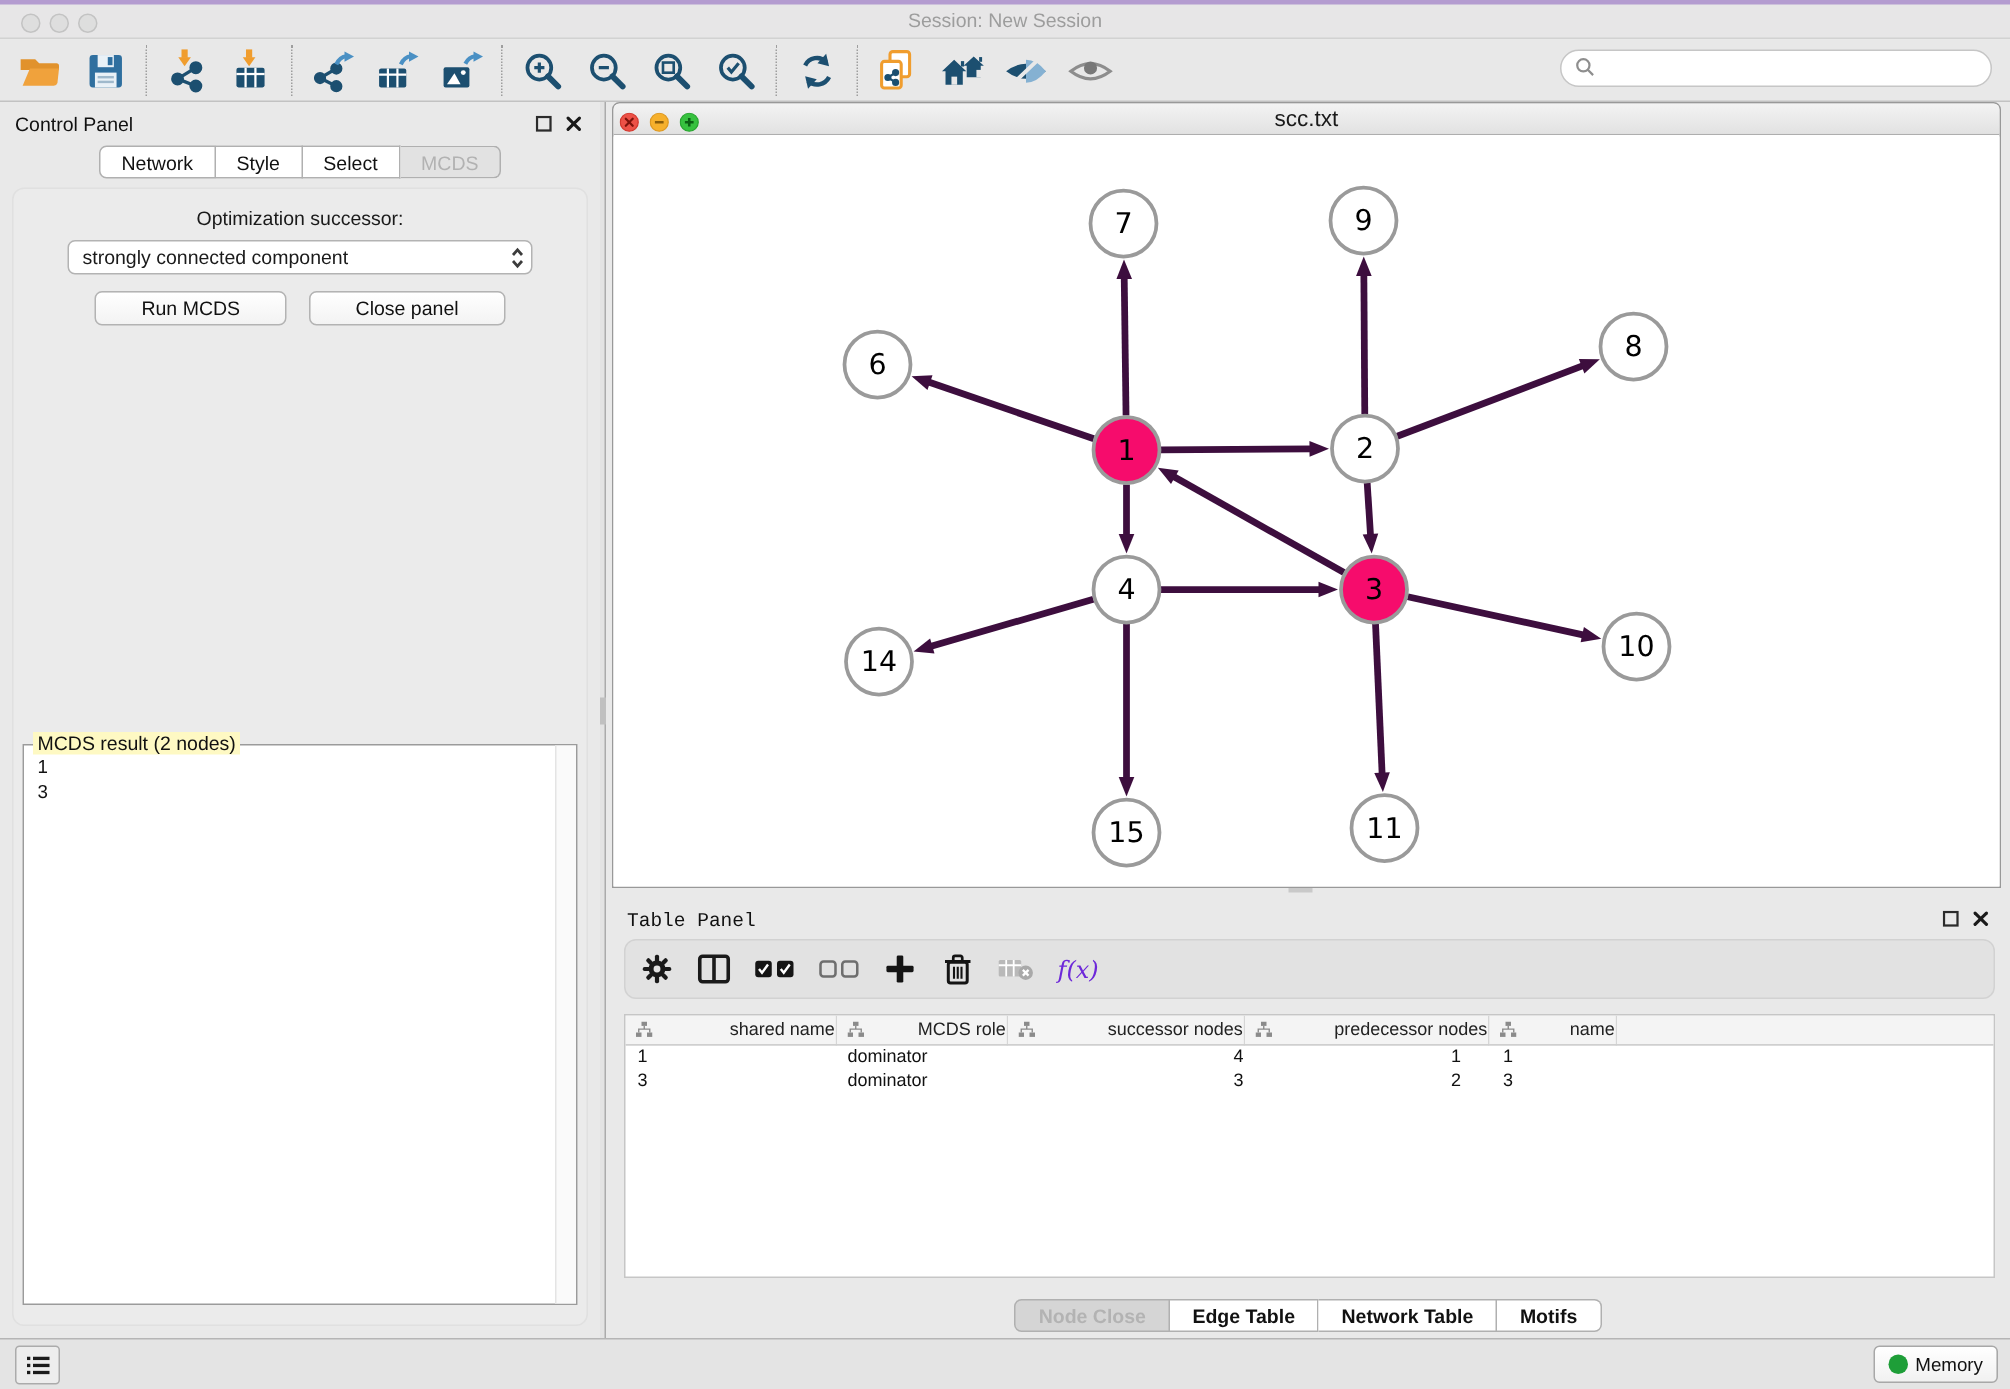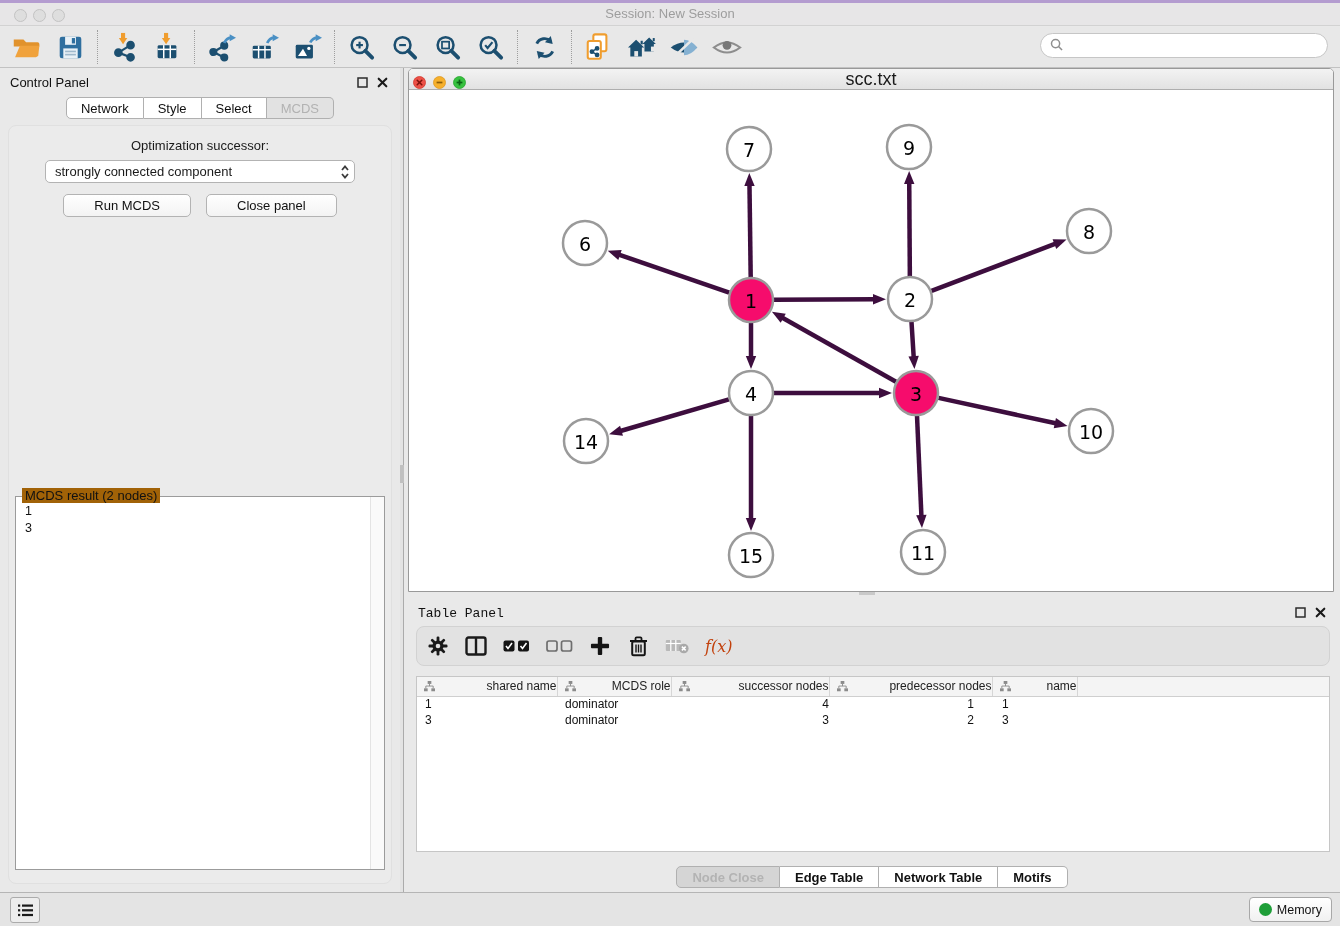--- a/index.html
+++ b/index.html
@@ -37,47 +37,47 @@
   .cp-body { position:absolute; left:8px; right:8px; top:57px; bottom:8px; background:#ebebeb;
     border:1px solid #e0e0e0; border-radius:8px; }
   .opt-label { text-align:center; margin-top:12px; font-size:13px; }
   .select-box { position:relative; width:310px; height:23px; margin:7px auto 0; background:#fff;
     border:1px solid #b3b3b3; border-radius:5px; line-height:21px; padding-left:9px; font-size:13px; }
   .select-box .chev { position:absolute; right:4px; top:3px; }
   .cp-buttons { margin-top:11px; display:flex; justify-content:center; gap:15px; }
   .btn { height:23px; padding:0 30px; background:linear-gradient(#ffffff,#f3f3f3); border:1px solid #b3b3b3;
     border-radius:5px; font-size:13px; font-family:"Liberation Sans",sans-serif; color:#111;text-align:center; }
   .result-box { position:absolute; left:6px; right:6px; top:370px; height:374px; background:#fff; border:1px solid #9b9b9b; }
-  .result-legend { position:absolute; top:-9px; left:6px; background:#a16207; padding:0 3px; font-size:13px; color:#111; }
+  .result-legend { position:absolute; top:-9px; left:6px; background:#fef9c3; padding:0 3px; font-size:13px; color:#111; }
   .result-lines { padding:6px 9px; font-size:12.5px; line-height:17px; color:#111; }
   .result-scroll { position:absolute; right:0; top:0; bottom:0; width:14px; background:#fafafa; border-left:1px solid #e4e4e4; }
 
   
   .vdivider { position:absolute; top:68px; left:400px; width:4px; height:824px; background:#e3e3e3; border-right:1px solid #ababab; }
   .vgrab { position:absolute; top:397px; left:0; width:4px; height:18px; background:#c0c0c0; }
 
   
   .right { position:absolute; top:68px; left:404px; right:0; height:824px; }
 
   
   .net-window { position:absolute; left:4px; top:0; width:926px; height:524px; background:#fff;
     border:1px solid #999; border-radius:5px 5px 0 0; }
   .net-titlebar { position:relative; height:21px; background:linear-gradient(#f3f3f3,#e2e2e2);
-    border-bottom:1px solid #aeaeae; border-radius:4px 4px 0 0; text-align:center; line-height:21px; font-size:18px; }
+    border-bottom:1px solid #aeaeae; border-radius:4px 4px 0 0; text-align:center; line-height:21px; font-size:15px; }
   .tlights { position:absolute; left:4px; top:4px; display:flex; gap:7px; }
   .net-canvas { position:absolute; top:22px; left:0; right:0; bottom:0; overflow:hidden; background:#fff; }
   .hgrab { position:absolute; top:524px; left:455px; width:16px; height:3px; background:#c9c9c9; }
 
   
   .table-panel { position:absolute; left:0; right:0; top:528px; height:292px; }
   .tp-title { position:absolute; left:14px; top:10px; font-size:13px; color:#111;font-family:Liberation Mono, monospace; }
   .tp-toolbar { position:absolute; left:12px; right:10px; top:30px; height:40px; background:#e2e2e2;
     border:1px solid #d2d2d2; border-radius:8px; display:flex; align-items:center; padding-left:10px; gap:16px; }
   .tpbtn { display:flex; align-items:center; justify-content:center; min-width:22px; height:26px; }
-  .fx { font-family:"DejaVu Serif", serif; font-style:italic; font-size:16px; color:#c2410c; }
+  .fx { font-family:"DejaVu Serif", serif; font-style:italic; font-size:16px; color:#6d28d9; }
   .tp-table { position:absolute; left:12px; right:10px; top:80px; height:176px; background:#fff;
     border:1px solid #c6c6c6; overflow:hidden; }
   table.grid { border-collapse:collapse; table-layout:fixed; width:100%; font-size:12px; }
   table.grid th { height:19px; background:#f4f4f4; border-bottom:1px solid #cfcfcf; border-right:1px solid #d6d6d6;
     font-weight:normal; color:#222; position:relative; text-align:right; font-size:12px; }
   table.grid th .hicon { position:absolute; left:7px; top:4px; }
   table.grid td { height:16px; color:#111; white-space:nowrap; overflow:hidden; }
   td.a-left { text-align:left; padding-left:8px; }
   td.c4 { padding-right:18px; }
   td.c5 { padding-right:25px; }

